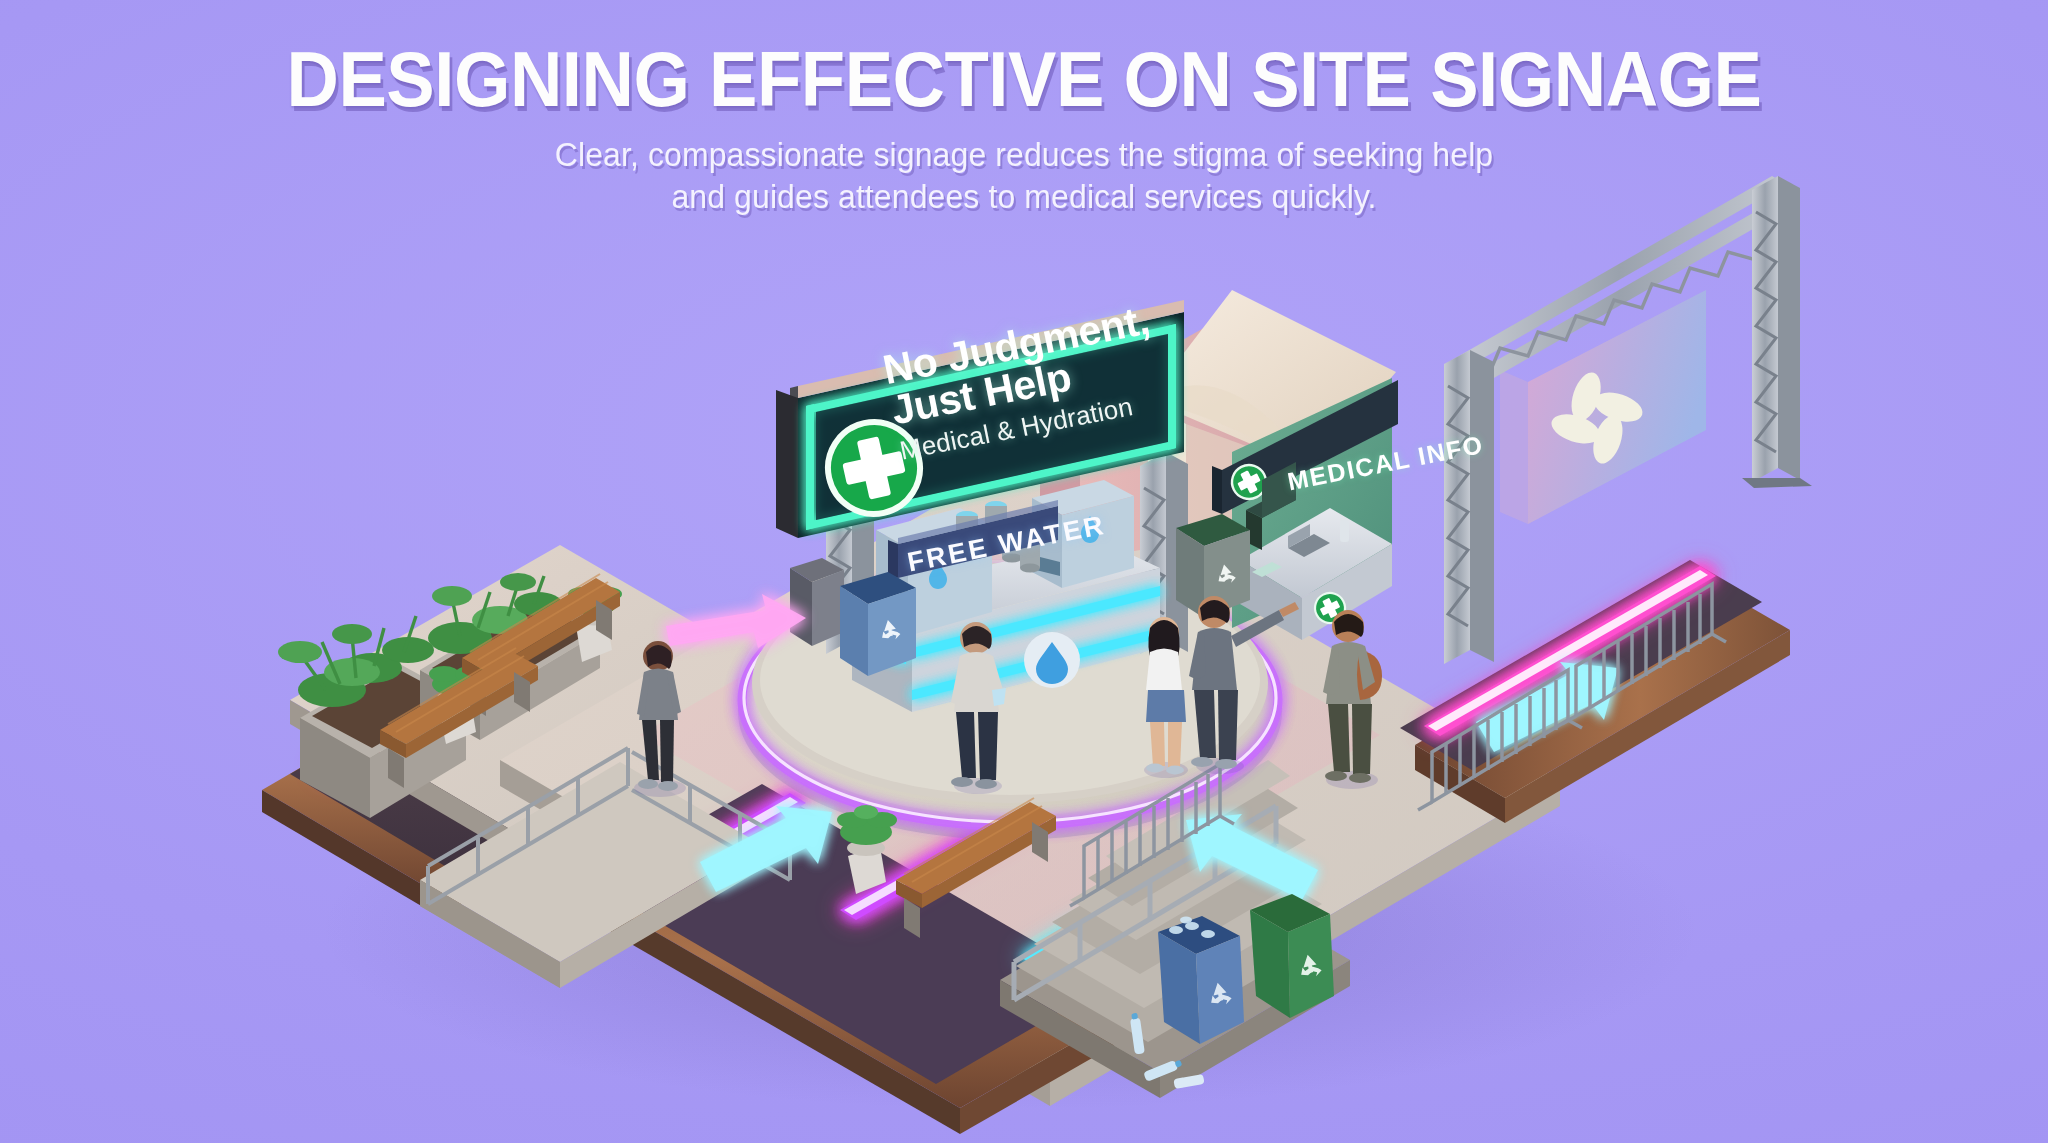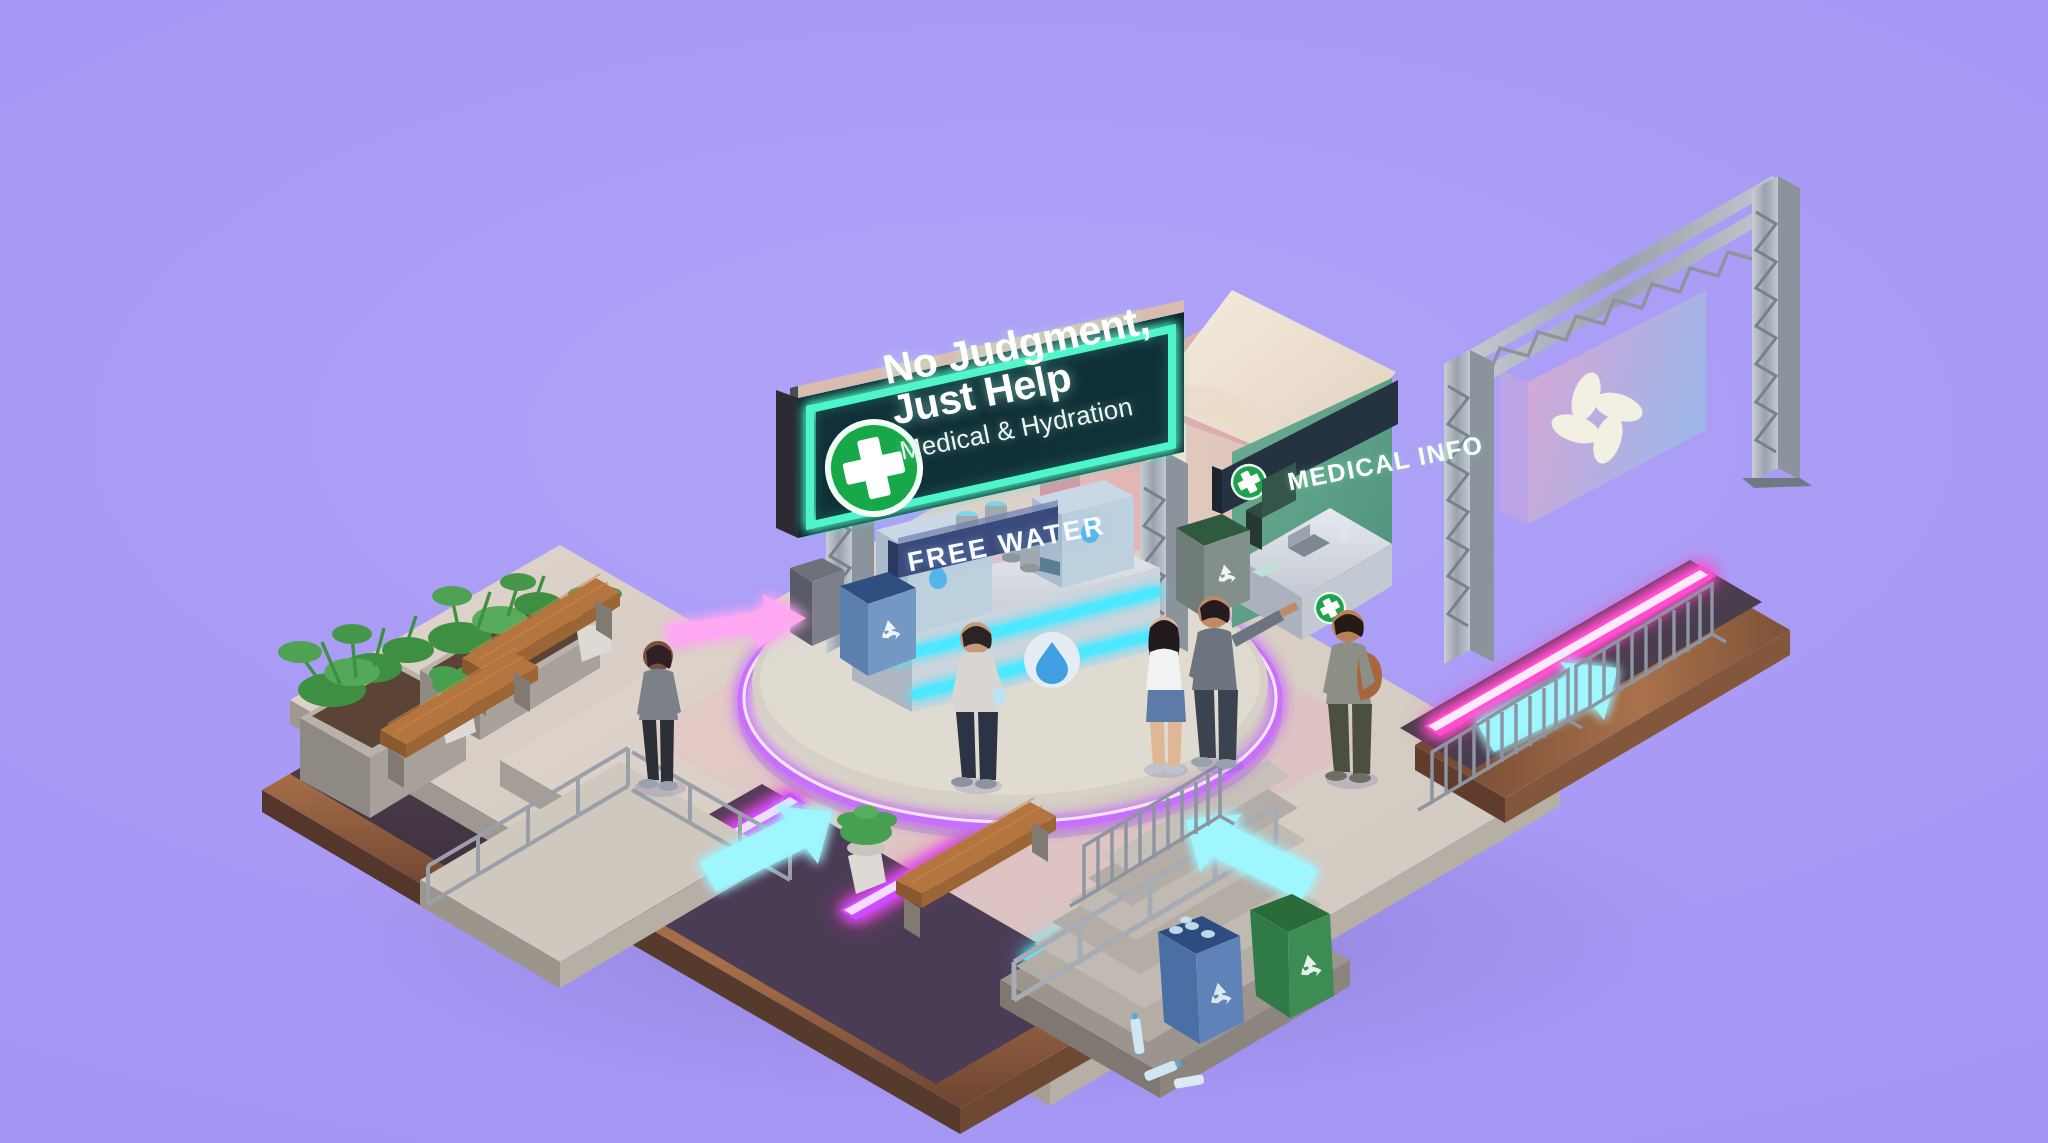--- a/index.html
+++ b/index.html
@@ -77,20 +77,27 @@
   .med-txt {
     font-size: 25px; font-weight: 700; color: #ffffff; letter-spacing: 1.6px;
     white-space: nowrap; text-shadow: 0 0 7px rgba(120,255,190,0.4);
   }
 </style>
 </head>
 <body>
 
 <div id="stage">
 
+  <div class="header">
+    <div class="title">DESIGNING EFFECTIVE ON SITE SIGNAGE</div>
+    <div class="subtitle">
+      <div>Clear, compassionate signage reduces the stigma of seeking help</div>
+      <div>and guides attendees to medical services quickly.</div>
+    </div>
+  </div>
 
   <div id="scene">
     <svg class="svgroot" viewBox="0 0 2048 1143">
       <defs>
         <linearGradient id="gFloorTop" x1="0" y1="0" x2="1" y2="1">
           <stop offset="0%" stop-color="#e2d5cc"></stop>
             <stop offset="45%" stop-color="#d9cfc6"></stop>
           <stop offset="100%" stop-color="#cfc8c0"></stop>
         </linearGradient>
         <linearGradient id="gFloorPink" x1="0" y1="0" x2="1" y2="1">

